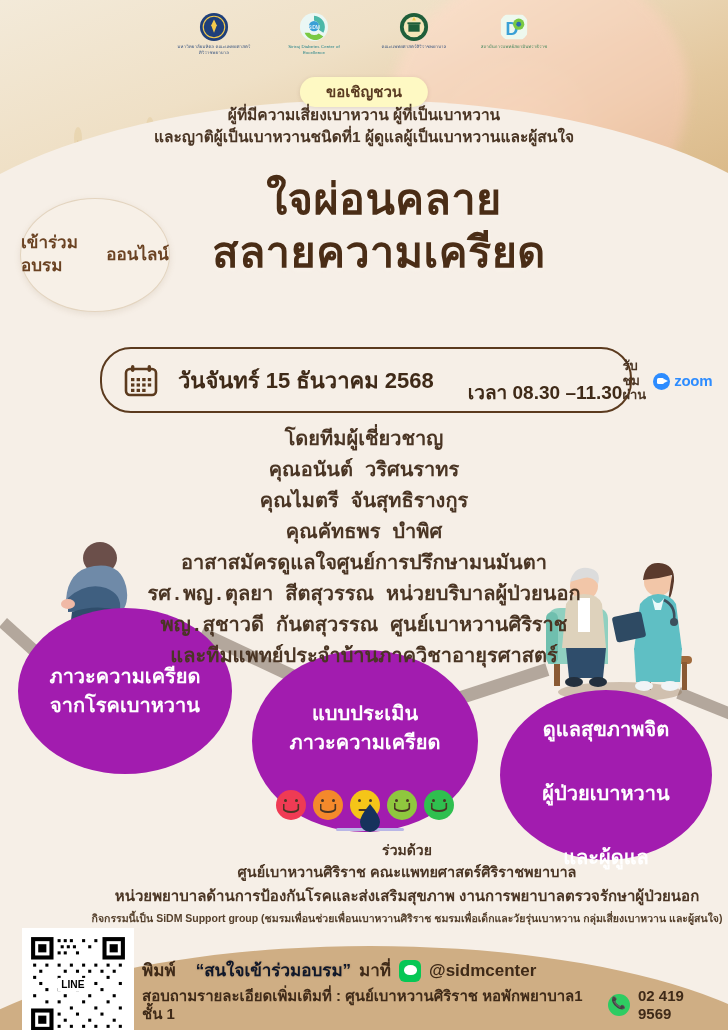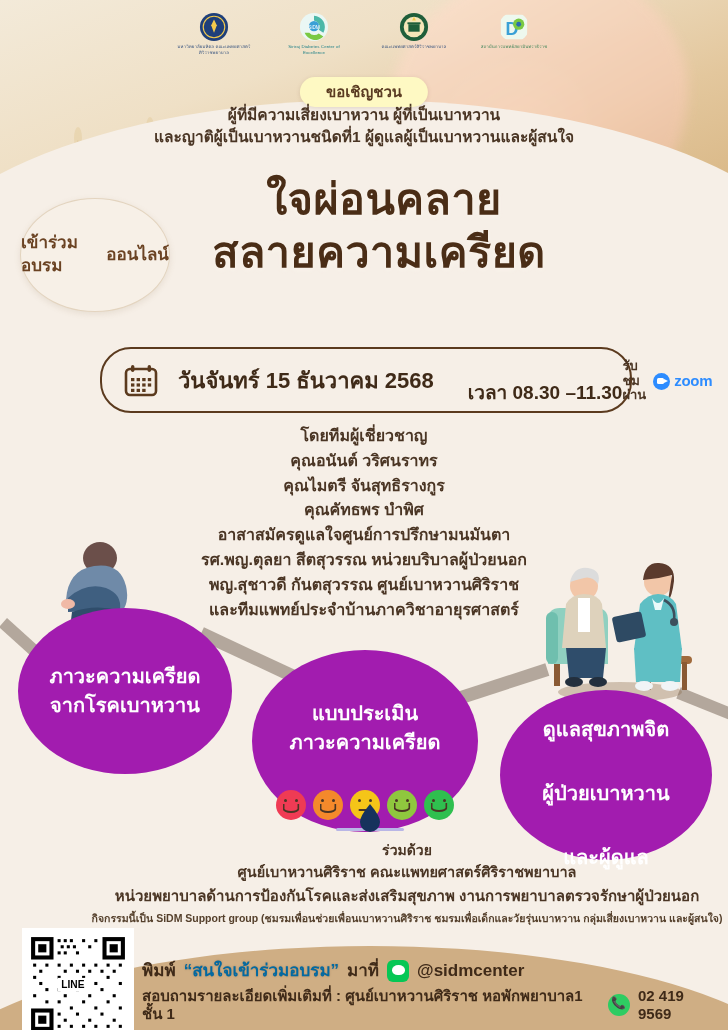--- a/index.html
+++ b/index.html
@@ -115,21 +115,21 @@
   .zoom-cam:after{content:"";position:absolute;left:3.5px;top:5.5px;width:7px;height:6px;background:#fff;border-radius:1.5px;}
   .zoom-cam:before{content:"";position:absolute;left:10.5px;top:6px;width:0;height:0;
     border-top:2.6px solid transparent;border-bottom:2.6px solid transparent;border-left:4px solid #fff;}
   .zoom-word{font-size:15px;font-weight:700;color:#2d8cff;letter-spacing:-.3px;}
 
   
   .speakers{
     position:absolute;left:0;top:424px;width:728px;text-align:center;z-index:6;
     color:#4a3524;font-weight:700;
   }
-  .speakers div{font-size:16px;line-height:1.55;}
+  .speakers div{font-size:20px;line-height:1.55;font-family:Liberation Mono, monospace;}
 
   
   .connector{position:absolute;background:#a79a8e;z-index:2;opacity:.85;}
   .c1{left:-6px;top:640px;width:70px;height:12px;transform:rotate(42deg);}
   .c2{left:196px;top:650px;width:110px;height:13px;transform:rotate(25deg);}
   .c3{left:440px;top:680px;width:110px;height:13px;transform:rotate(-18deg);}
   .c4{left:676px;top:700px;width:70px;height:12px;transform:rotate(22deg);}
 
   .bubble{
     position:absolute;border-radius:50%;background:#a21caf;color:#fff;
@@ -172,21 +172,21 @@
   .foot-curve{
     position:absolute;left:-80px;top:946px;width:900px;height:210px;
     border-radius:50% 50% 0 0 / 70% 70% 0 0;background:#cfae84;z-index:2;
   }
   .qr{
     position:absolute;left:22px;top:928px;width:112px;height:112px;background:#fff;
     padding:5px;box-sizing:border-box;z-index:6;
   }
   .foot-text{position:absolute;left:142px;top:960px;width:576px;z-index:6;color:#3f2a18;}
   .ft-1{display:flex;align-items:center;gap:8px;font-size:17px;font-weight:800;line-height:1.2;}
-  .ft-quote{color:#0369a1;text-shadow:0 0 2px rgba(90,60,30,.35);}
+  .ft-quote{color:#0f172a;text-shadow:0 0 2px rgba(90,60,30,.35);margin-left:12px;}
   .line-badge{width:22px;height:22px;border-radius:6px;background:#06c755;position:relative;flex:0 0 auto;}
   .line-badge:after{content:"";position:absolute;left:4.5px;top:5px;width:13px;height:10px;
     background:#fff;border-radius:50% 50% 45% 45%;}
   .ft-2{display:flex;align-items:center;gap:8px;font-size:15px;font-weight:800;margin-top:5px;line-height:1.2;}
   .phone-badge{width:22px;height:22px;border-radius:50%;background:#2ecc62;position:relative;flex:0 0 auto;}
   .phone-badge:after{content:"📞";position:absolute;left:3px;top:2px;font-size:12px;}
 </style>
 </head>
 <body>
 

